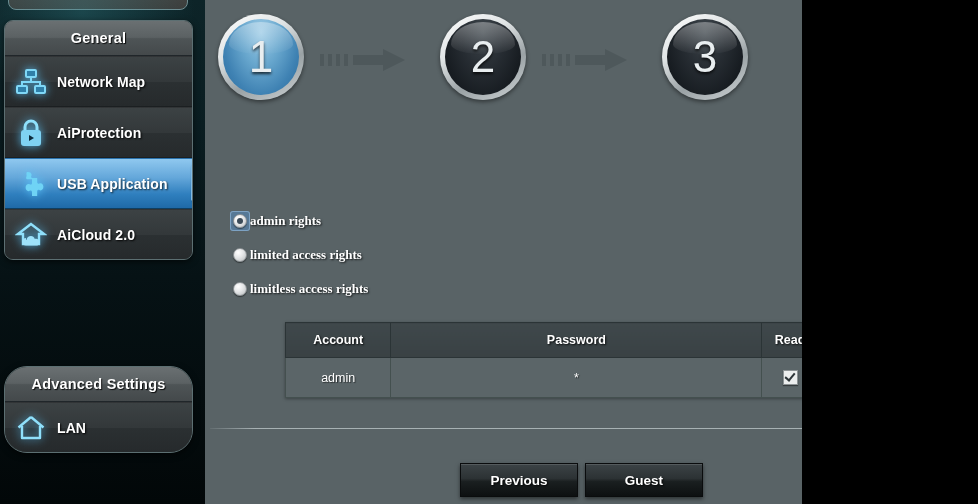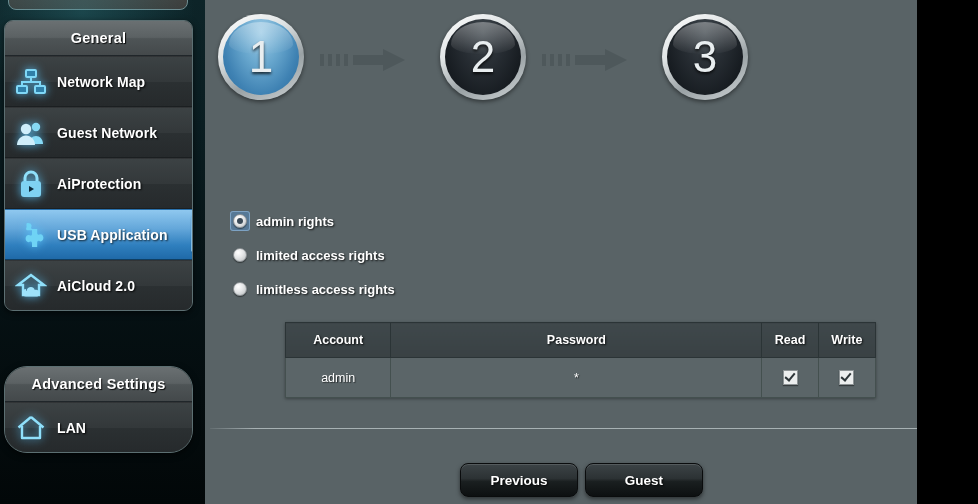--- a/index.html
+++ b/index.html
@@ -2,21 +2,21 @@
 <html><head>
 <meta charset="utf-8">
 <style>
   html,body{margin:0;padding:0;}
   body{
     width:978px;height:504px;overflow:hidden;
     background:#000;
     font-family:"Liberation Sans", sans-serif;
     -webkit-font-smoothing:antialiased;
   }
-  #app{position:relative;width:917px;height:504px;background:#14532d;overflow:hidden;}
+  #app{position:relative;width:802px;height:504px;background:#14532d;overflow:hidden;}
 
   
   #sidebar{
     position:absolute;left:0;top:0;width:205px;height:504px;
     background:linear-gradient(180deg,#0d2428 0%,#0a1d21 25%,#061215 55%,#020708 100%);
     overflow:hidden;
   }
   #sidebar:after{
     content:"";position:absolute;left:0;top:0;width:205px;height:120px;
     background:radial-gradient(ellipse at 40% 10%, rgba(60,150,160,.30), rgba(0,0,0,0) 65%);
@@ -143,22 +143,23 @@
     background:#3b4b58;
   }
   .rb-focus{
     display:inline-flex;align-items:center;justify-content:center;
     width:20px;height:20px;border-radius:3px;
     background:rgba(86,140,190,.55);
     box-shadow:0 0 0 1px rgba(150,190,225,.6) inset;
   }
   .rb-plain{display:inline-flex;align-items:center;justify-content:center;width:20px;height:20px;}
   .radio-label{
-    color:#ffffff;font-size:13px;font-weight:bold;margin-left:6px;
+    color:#ffffff;font-size:13px;font-weight:bold;margin-left:0;
     text-shadow:1px 1px 2px rgba(0,0,0,.8);
+    font-family:Liberation Serif, serif;
   }
 
   
   #acct-table{
     position:absolute;left:80px;top:322px;width:591px;
     border-collapse:collapse;
     border:1px solid #2b3436;
     box-shadow:0 1px 3px rgba(0,0,0,.35);
   }
   #acct-table th{
@@ -189,21 +190,21 @@
   }
 
   #divider{
     position:absolute;left:5px;top:428px;width:750px;height:1px;
     background:linear-gradient(90deg,rgba(160,170,172,.15),rgba(176,186,188,.9) 6%,rgba(176,186,188,.9) 94%,rgba(160,170,172,.15));
   }
 
   #btnbar{position:absolute;left:0;top:463px;width:757px;height:34px;}
   .btn{
     position:absolute;top:0;height:32px;
-    border:1px solid #0a0c0d;border-radius:8px;
+    border:1px solid #0a0c0d;border-radius:0;
     background:linear-gradient(180deg,#3c4346 0%,#2c3234 45%,#1a1f20 55%,#0d1011 100%);
     color:#ffffff;font-size:13.5px;font-weight:bold;
     text-shadow:1px 1px 2px rgba(0,0,0,.9);
     display:flex;align-items:center;justify-content:center;
     box-shadow:0 1px 0 rgba(255,255,255,.13) inset, 0 2px 4px rgba(0,0,0,.5);
     cursor:pointer;
   }
   #btn-prev{left:255px;width:116px;}
   #btn-next{left:380px;width:116px;}
 
@@ -227,33 +228,20 @@
                 <rect x="10" y="1" width="10" height="7" rx="1" fill="#2f7fa8"></rect>
                 <rect x="1" y="17" width="10" height="7" rx="1" fill="#2f7fa8"></rect>
                 <rect x="19" y="17" width="10" height="7" rx="1" fill="#2f7fa8"></rect>
                 <path d="M15 8v5M6 17v-4h18v4"></path>
               </g>
             </svg>
         </span>
         <span class="mi-label">Network Map</span>
       </div>
 
-      <div class="menu-item">
-        <span class="mi-icon">
-          <svg width="30" height="26" viewBox="0 0 30 26">
-              <g fill="#86d9f5">
-                <circle cx="20" cy="7" r="4.2"></circle>
-                <path d="M13 24c0-4.5 3.2-8 7-8s7 3.5 7 8z"></path>
-                <circle cx="10" cy="9" r="5.2" fill="#cfeefb"></circle>
-                <path d="M1 25c0-5.2 4-9.5 9-9.5s9 4.3 9 9.5z" fill="#cfeefb"></path>
-              </g>
-            </svg>
-        </span>
-        <span class="mi-label">Guest Network</span>
-      </div>
 
       <div class="menu-item">
         <span class="mi-icon">
           <svg width="26" height="28" viewBox="0 0 26 28">
               <path d="M7 12V8a6 6 0 0 1 12 0v4" fill="none" stroke="#8fe0fb" stroke-width="3"></path>
               <rect x="3" y="11" width="20" height="16" rx="3" fill="#7fd2f2"></rect>
               <path d="M11 16l5 3-5 3z" fill="#0d2c3c"></path>
             </svg>
         </span>
         <span class="mi-label">AiProtection</span>

